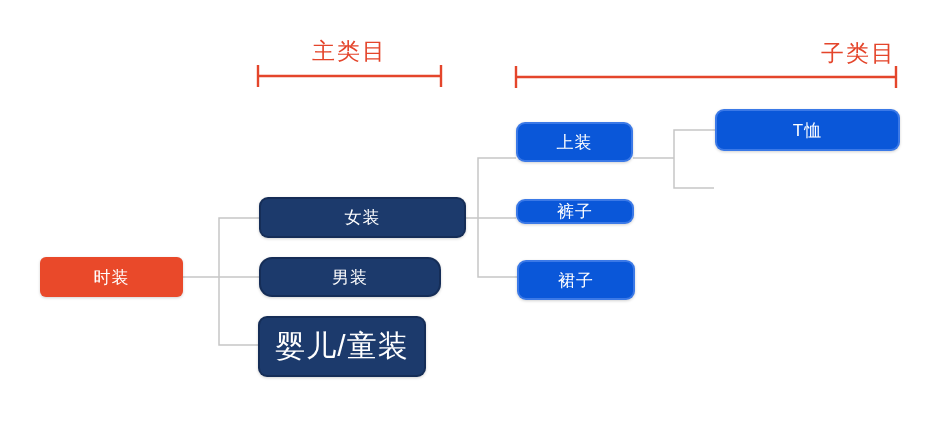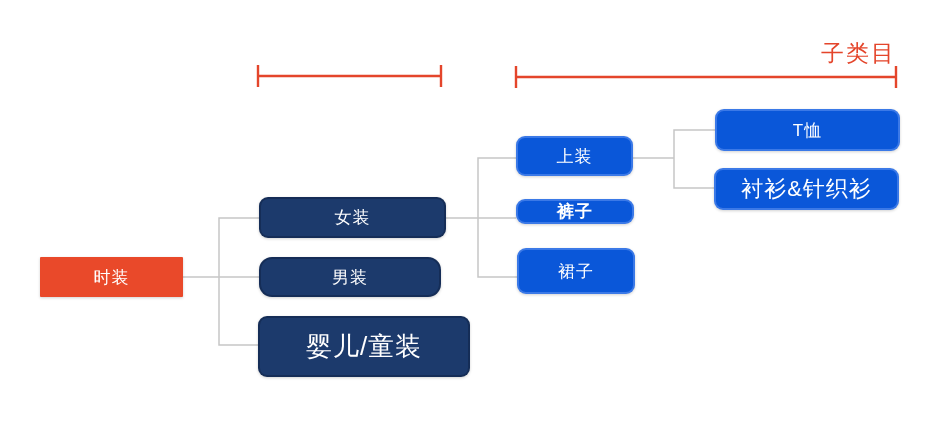--- a/index.html
+++ b/index.html
@@ -47,21 +47,21 @@
     color: var(--color-node_text, #ffffff);
     font-size: 17px;
     letter-spacing: 1px;
     border-radius: 9px;
     box-sizing: border-box;
     box-shadow: 0 1px 3px rgba(0,0,0,0.18);
     white-space: nowrap;
   }
   .node.root {
     background: var(--color-root, #E9492A);
-    border-radius: 1px;
+    border-radius: 6px;
   }
   .node.main {
     background: var(--color-main, #1C3A6C);
     border: 2px solid rgba(9, 22, 48, 0.35);
   }
   .node.sub {
     background: var(--color-sub, #0A57D9);
     border: 2px solid rgba(86, 140, 238, 0.65);
   }
 </style>
@@ -74,34 +74,34 @@
     <path class="connector" d="M183 277 H259"></path>
     <path class="connector" d="M259 218 H219 V345 H258"></path>
     <path class="connector" d="M440 218 H516"></path>
     <path class="connector" d="M516 158 H478 V277 H517"></path>
     <path class="connector" d="M633 158 H674"></path>
     <path class="connector" d="M715 130 H674 V188 H714"></path>
     <path class="bracket" d="M258 65 V87 M258 76 H441 M441 65 V87"></path>
     <path class="bracket" d="M516 66 V88 M516 77 H896 M896 66 V88"></path>
   </svg>
 
+  <div class="cat-label" style="left:258px; top:40px; width:183px;">主类目</div>
 
   <div class="cat-label" style="left:516px; top:42px; width:380px;text-align:right;">子类目</div>
 
   <div class="node root" style="left:40px; top:257px; width:143px; height:40px;">时装</div>
 
-  <div class="node main" style="left:259px; top:197px; width:187px; height:41px;">女装</div>
+  <div class="node main" style="left:259px; top:197px; width:207px; height:41px;">女装</div>
 
   <div class="node main" style="left:259px; top:257px; width:182px; height:40px;border-radius:13px;">男装</div>
 
-  <div class="node main" style="left:258px; top:316px; width:212px; height:61px; font-size:26px;">婴儿/童装</div>
+  <div class="node main" style="left:258px; top:316px; width:168px; height:61px; font-size:30px;">婴儿/童装</div>
 
-  <div class="node sub" style="left:516px; top:136px; width:117px; height:40px;">上装</div>
+  <div class="node sub" style="left:516px; top:122px; width:117px; height:40px;">上装</div>
 
-  <div class="node sub" style="left:516px; top:199px; width:118px; height:25px;font-weight:bold;">裤子</div>
+  <div class="node sub" style="left:516px; top:199px; width:118px; height:25px;">裤子</div>
 
-  <div class="node sub" style="left:517px; top:248px; width:118px; height:46px;">裙子</div>
+  <div class="node sub" style="left:517px; top:260px; width:118px; height:40px;">裙子</div>
 
   <div class="node sub" style="left:715px; top:109px; width:185px; height:42px;">T恤</div>
 
-  <div class="node sub" style="left:714px; top:168px; width:185px; height:42px; font-size:22px;">衬衫&amp;针织衫</div>
 
 </div>
 
 </body></html>

